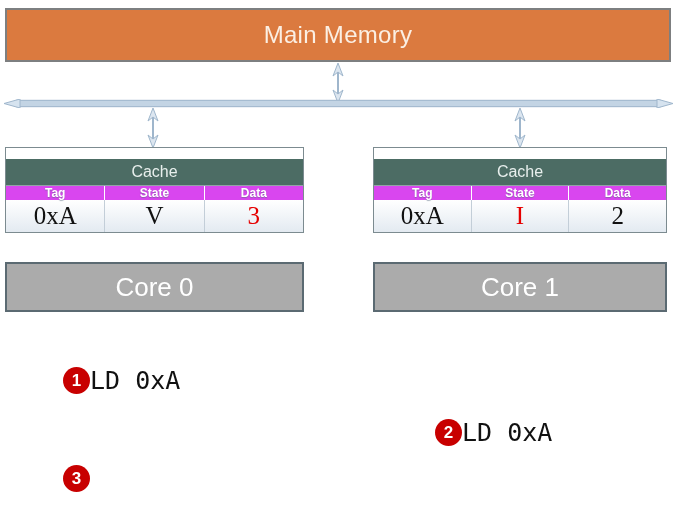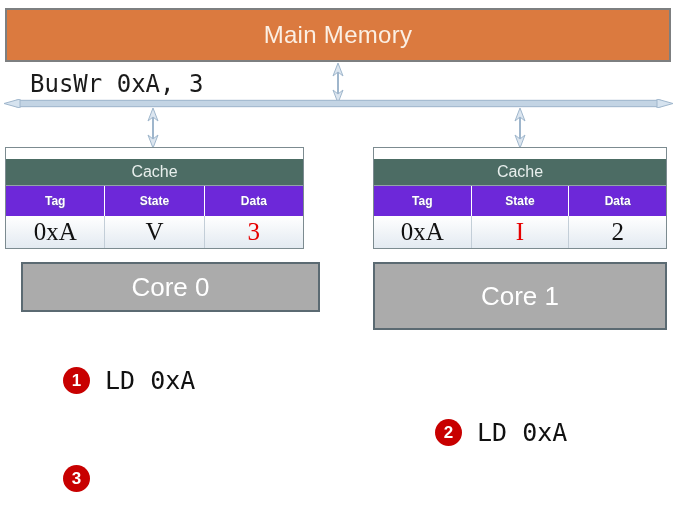--- a/index.html
+++ b/index.html
@@ -73,22 +73,22 @@
     color: #E8EFED;
     font-size: 16px;
     display: flex;
     align-items: center;
     justify-content: center;
     border-bottom: 1px solid #93a2a8;
     margin-top: 11px;
   }
   .cache-cols {
     display: flex;
-    height: 30px;
-    background: #6d28d9;
+    height: 14px;
+    background: #d946ef;
   }
   .cache-cols > div {
     flex: 1 1 0;
     color: #ffffff;
     font-size: 12px;
     font-weight: bold;
     display: flex;
     align-items: center;
     justify-content: center;
     border-right: 1px solid #ffffff;
@@ -142,21 +142,21 @@
     background: #C80000;
     color: #ffffff;
     font-size: 17px;
     font-weight: bold;
     display: flex;
     align-items: center;
     justify-content: center;
     flex: 0 0 auto;
   }
   .step-text {
-    margin-left: 15px;
+    margin-left: 0;
     font-family: "DejaVu Sans Mono", "Liberation Mono", monospace;
     font-size: 25px;
     color: #111111;
     white-space: nowrap;
   }
 </style>
 </head>
 <body>
 
 <div id="stage">
@@ -164,21 +164,20 @@
   <div class="main-memory">
     <span class="main-memory-label">Main Memory</span>
   </div>
 
   <svg class="vconn" style="left:330px; top:63px;" width="16" height="40" viewBox="0 0 16 40">
     <line x1="8" y1="2" x2="8" y2="38" stroke="#9FB6CC" stroke-width="2"></line>
     <polygon points="8,0 13,13 8,9 3,13" fill="#DCE6F0" stroke="#9FB6CC" stroke-width="1"></polygon>
     <polygon points="8,40 13,27 8,31 3,27" fill="#DCE6F0" stroke="#9FB6CC" stroke-width="1"></polygon>
   </svg>
 
-  <div class="bus-label">BusWr 0xA, 3</div>
 
   <svg class="bus-line" width="669" height="9" viewBox="0 0 669 9" preserveAspectRatio="none">
     <line x1="12" y1="4.5" x2="657" y2="4.5" stroke="#C3D4E4" stroke-width="7"></line>
     <line x1="12" y1="1.3" x2="657" y2="1.3" stroke="#9FB6CC" stroke-width="1"></line>
     <line x1="12" y1="7.7" x2="657" y2="7.7" stroke="#9FB6CC" stroke-width="1"></line>
     <polygon points="0,4.5 16,0 16,9" fill="#D6E3EF" stroke="#9FB6CC" stroke-width="1"></polygon>
     <polygon points="669,4.5 653,0 653,9" fill="#D6E3EF" stroke="#9FB6CC" stroke-width="1"></polygon>
   </svg>
 
   <svg class="vconn" style="left:145px; top:108px;" width="16" height="40" viewBox="0 0 16 40">
@@ -214,25 +213,25 @@
       <div>State</div>
       <div>Data</div>
     </div>
     <div class="cache-vals">
       <div>0xA</div>
       <div class="val-red">I</div>
       <div>2</div>
     </div>
   </div>
 
-  <div class="core-block" style="left:5px; top:262px; width:299px; height:50px;margin-left:16px;">
+  <div class="core-block" style="left:5px; top:262px; width:299px; height:50px;">
     <span class="core-label">Core 0</span>
   </div>
 
-  <div class="core-block" style="left:373px; top:262px; width:294px; height:68px;">
+  <div class="core-block" style="left:373px; top:262px; width:294px; height:50px;">
     <span class="core-label">Core 1</span>
   </div>
 
   <div class="step" style="left:63px; top:366px;">
     <span class="step-badge">1</span>
     <span class="step-text">LD 0xA</span>
   </div>
 
   <div class="step" style="left:435px; top:418px;">
     <span class="step-badge">2</span>

